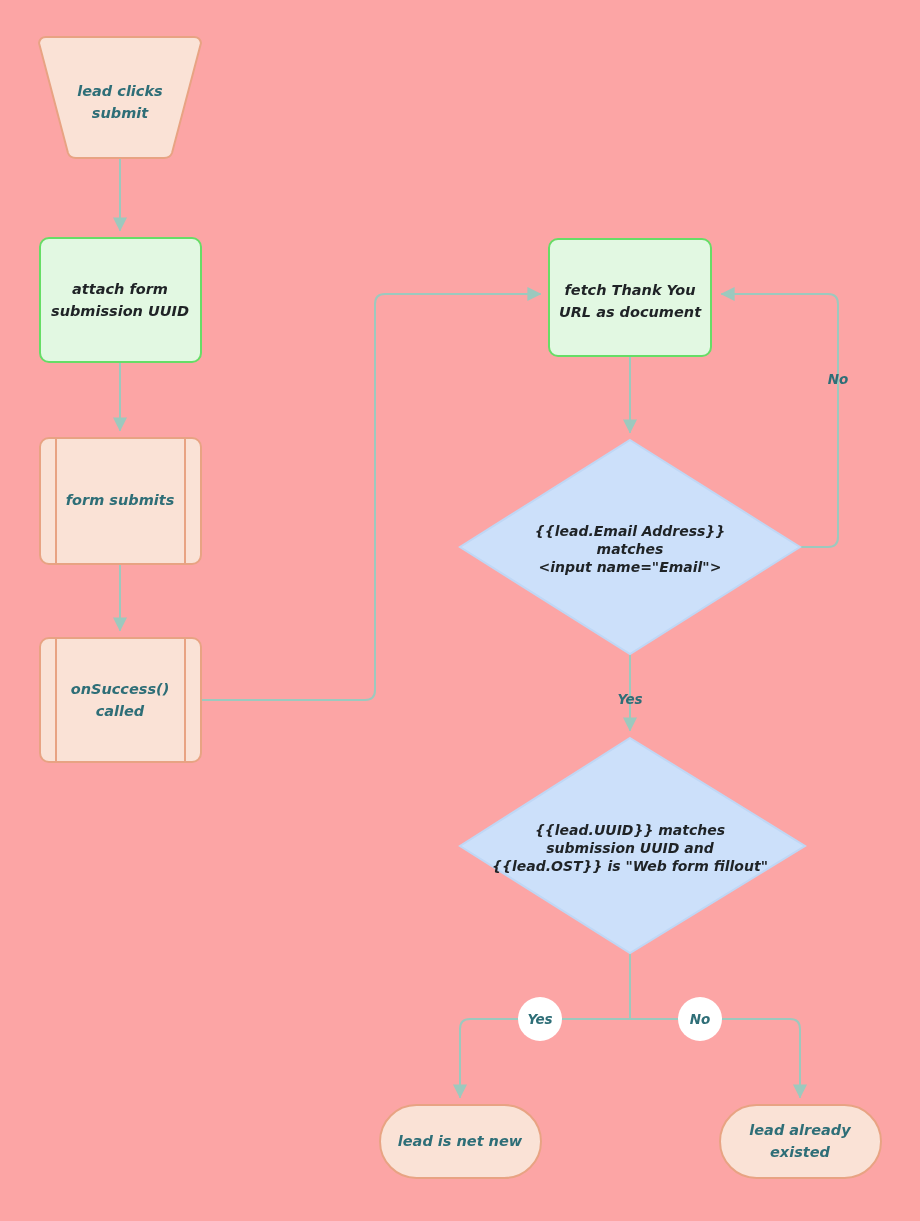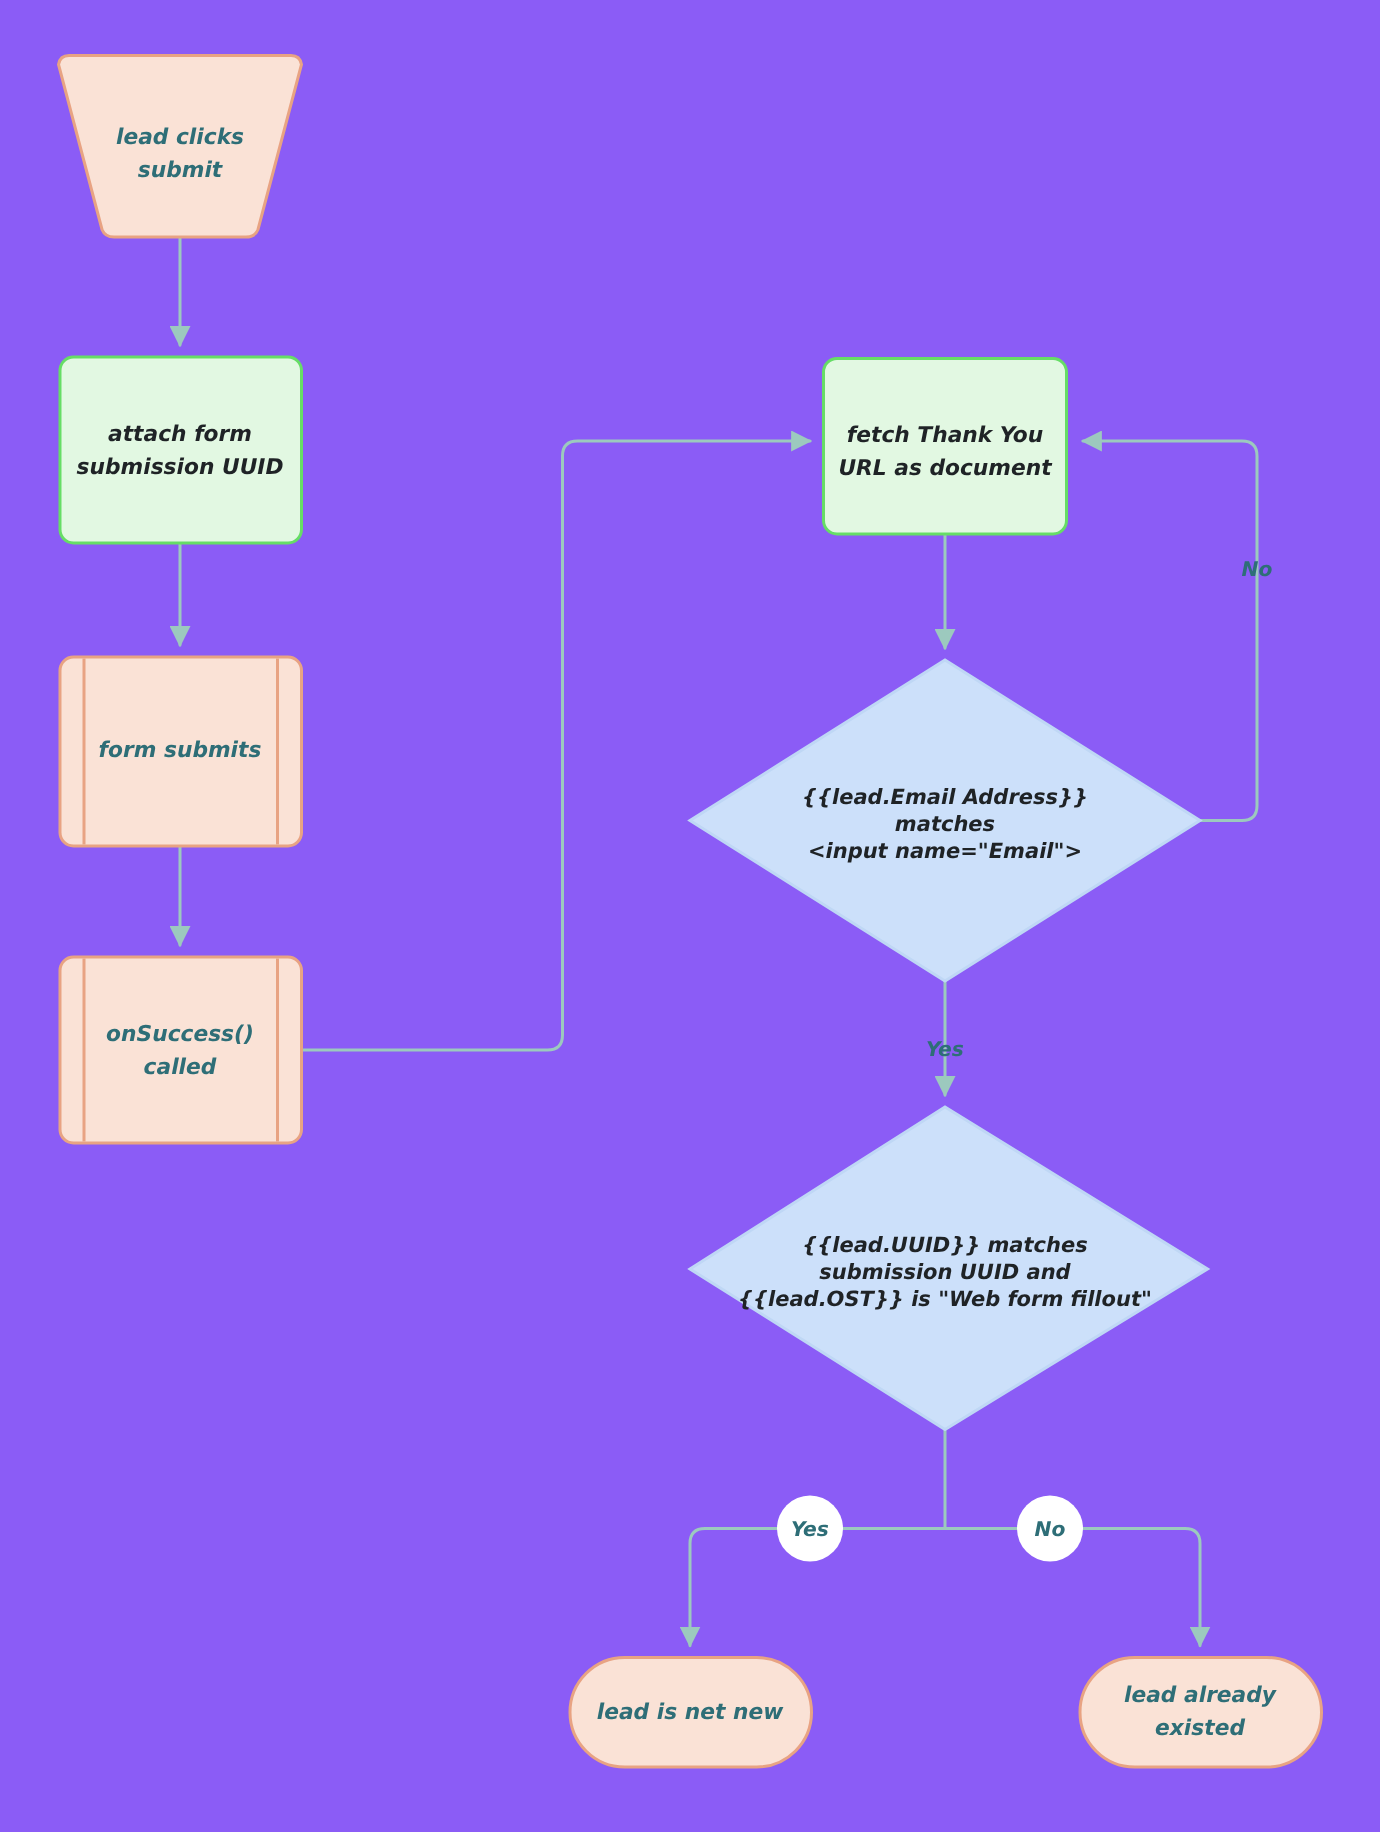--- a/index.html
+++ b/index.html
@@ -5,21 +5,21 @@
 <style>
   html, body {
     margin: 0;
     padding: 0;
     background: #000000;
   }
   #canvas {
     position: relative;
     width: 920px;
     height: 1221px;
-    background: #8b5cf6;
+    background: #fca5a5;
     overflow: hidden;
     font-family: "DejaVu Sans", sans-serif;
   }
   svg#diagram {
     position: absolute;
     left: 0;
     top: 0;
     width: 920px;
     height: 1221px;
   }

